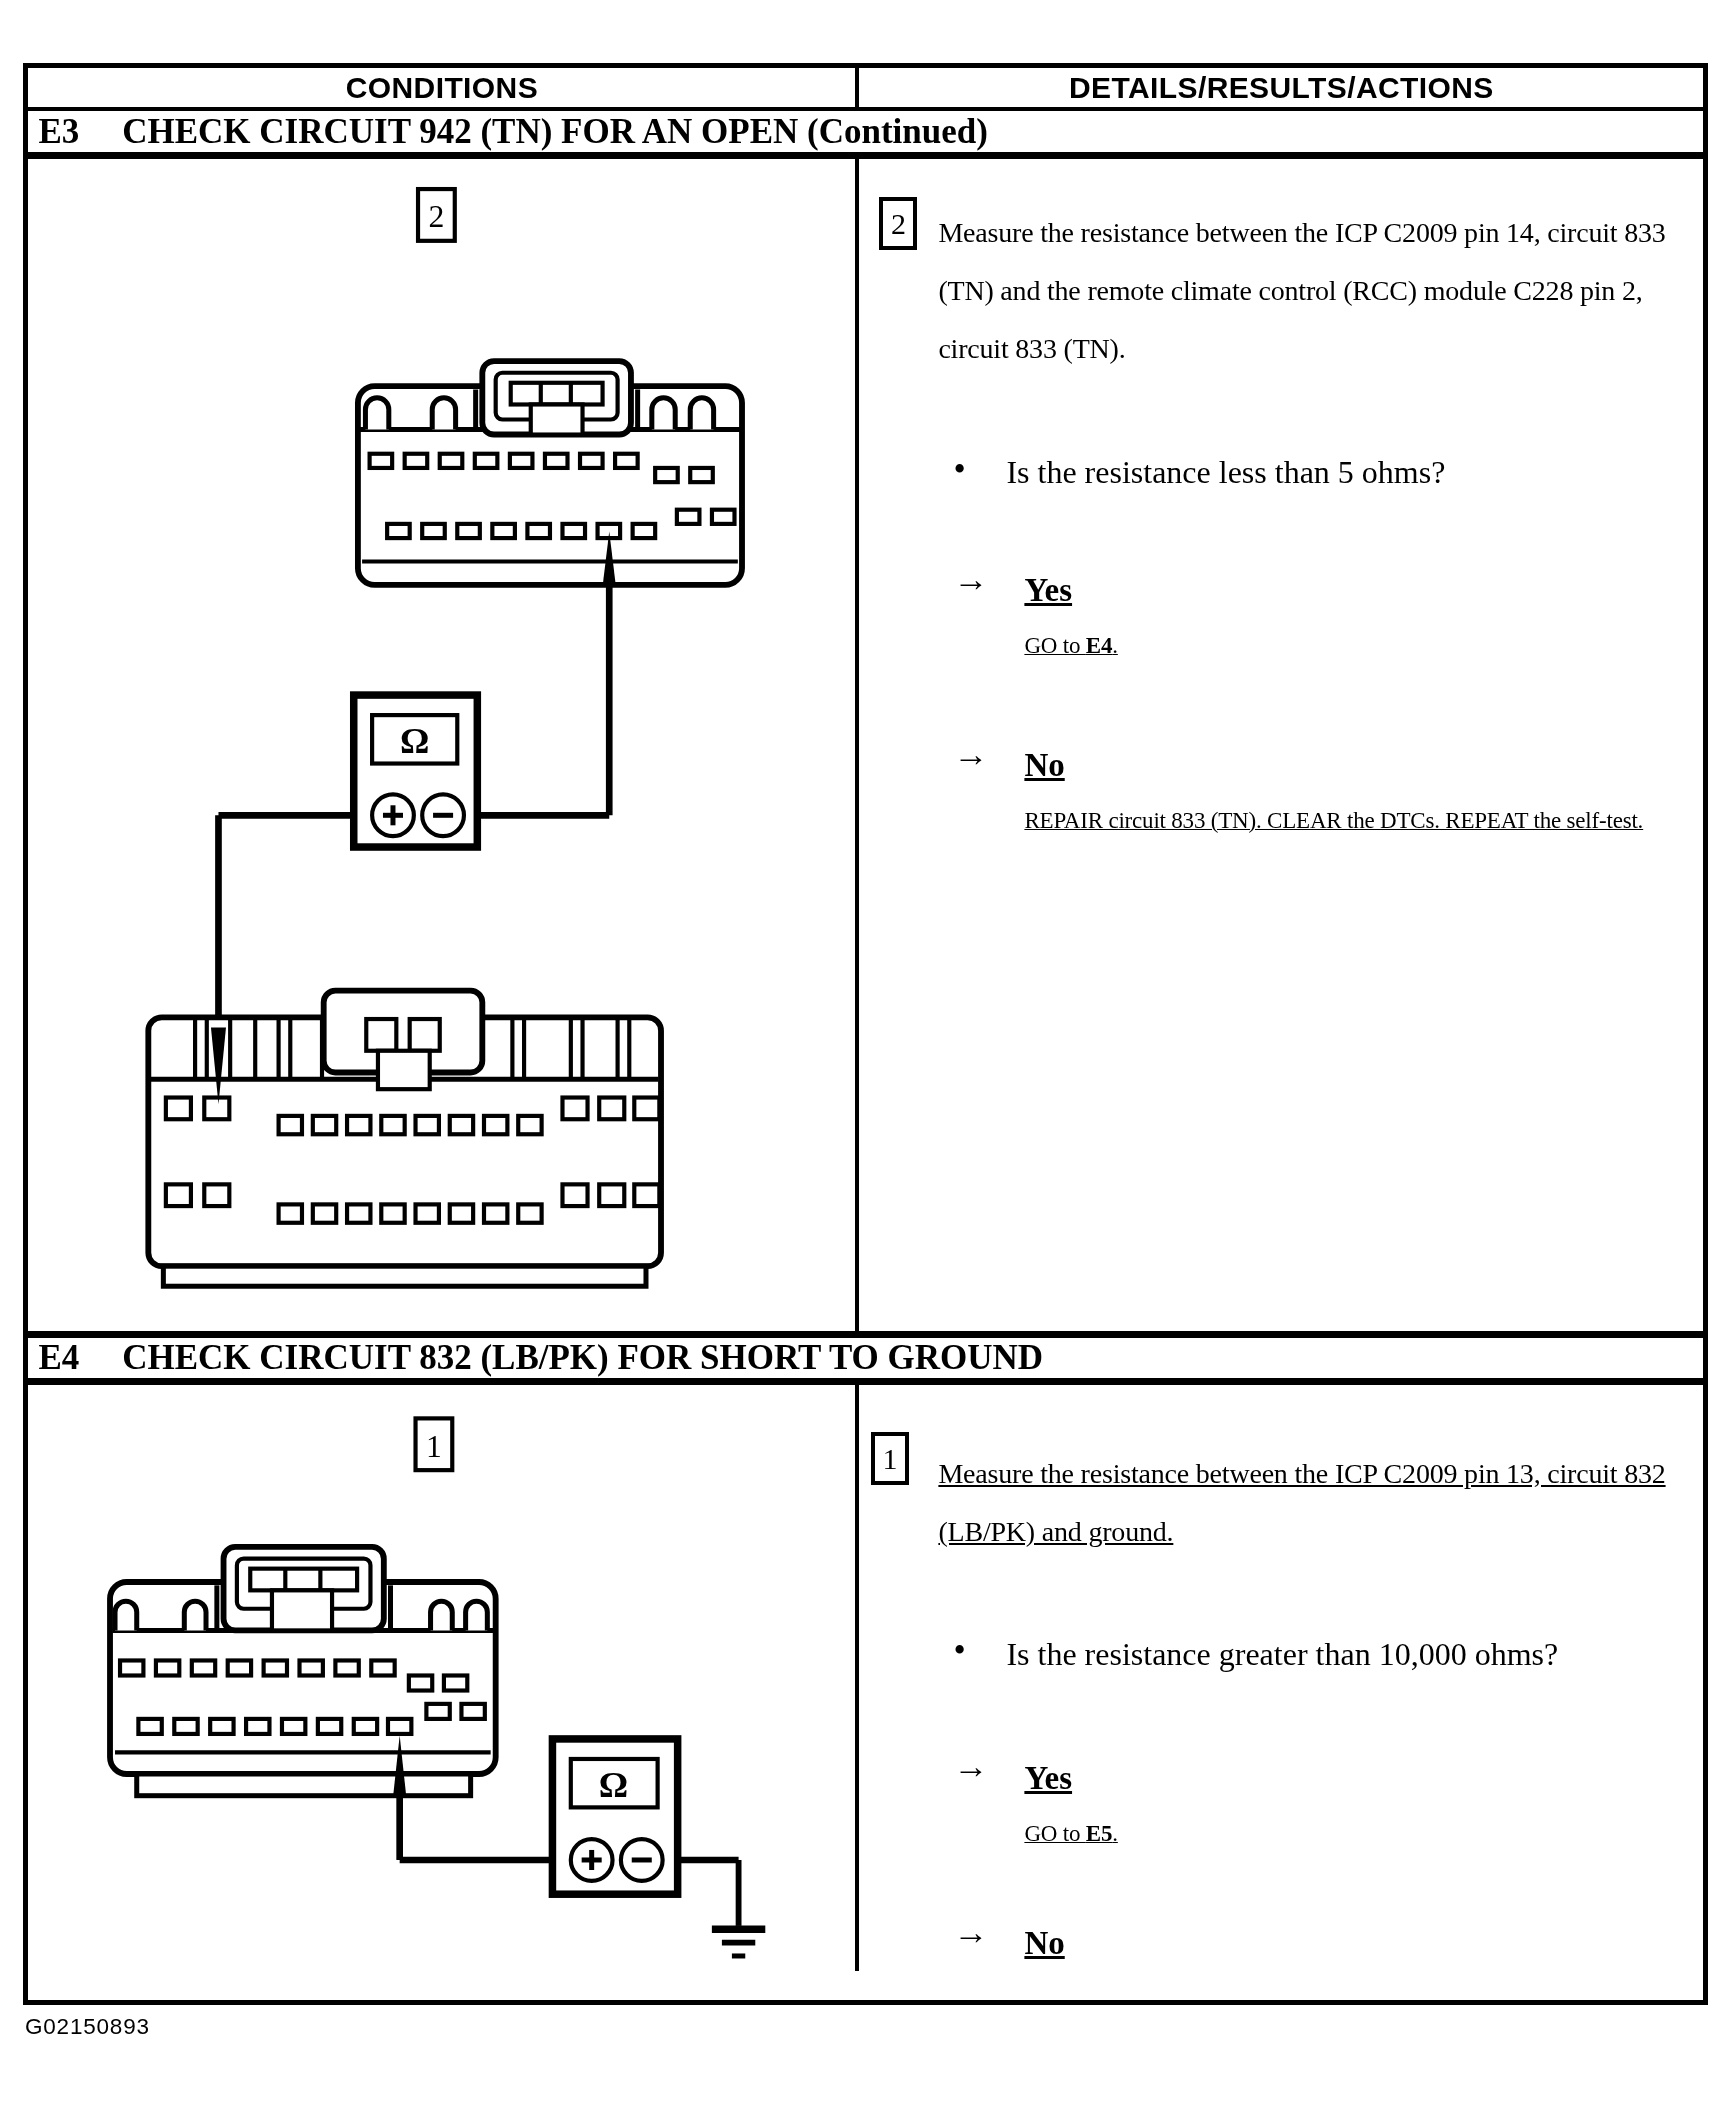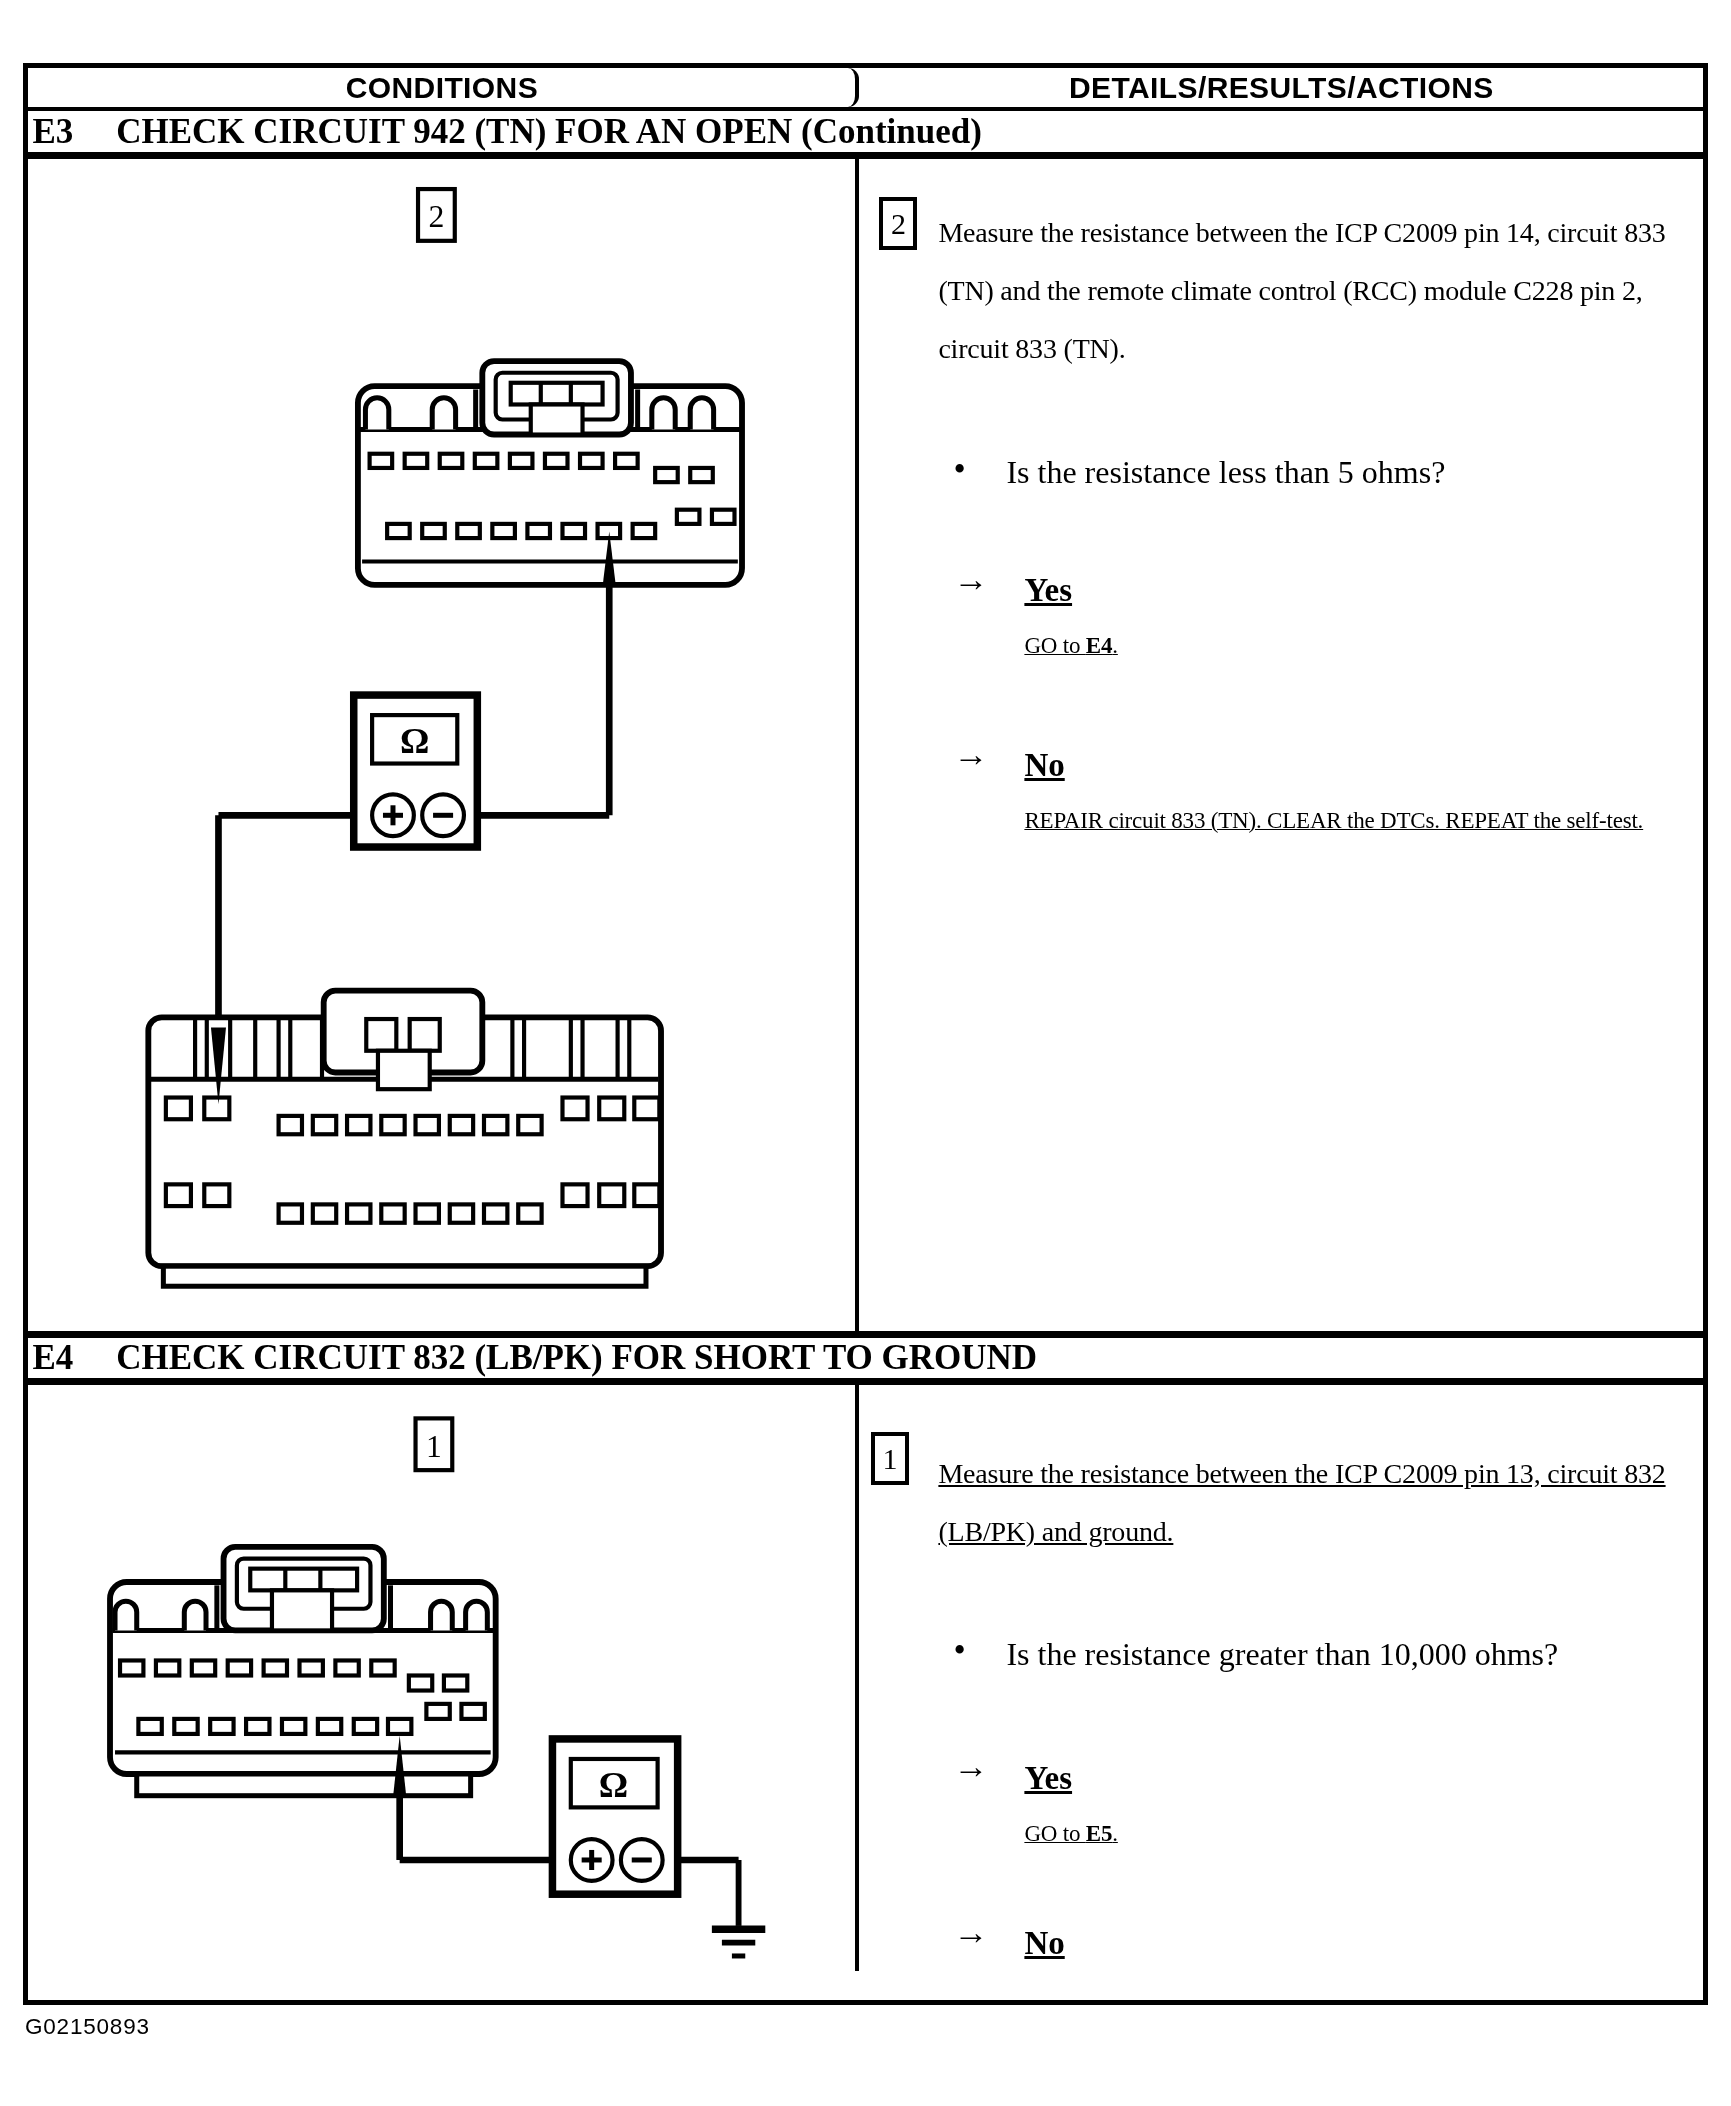--- a/index.html
+++ b/index.html
@@ -7,25 +7,25 @@
   body {
     width:1732px; height:2106px; position:relative;
     font-family:"Liberation Serif", serif; color:#000;
   }
   .table {
     position:absolute; left:23.4px; top:63px; width:1685px; height:1942px;
     border:5.8px solid #000; background:#fff;
   }
   .hdr { height:43px; border-bottom:4.2px solid #000; display:flex; }
   .hdr-cell { display:flex; align-items:center; justify-content:center;
-    font-family:"Liberation Sans", sans-serif; font-weight:bold; font-size:30px; letter-spacing:0.4px;border-radius:11px; }
+    font-family:"Liberation Sans", sans-serif; font-weight:bold; font-size:30px; letter-spacing:0.4px; }
   .hdr-left { width:831px; border-right:4.2px solid #000; }
   .hdr-right { flex:1; }
   .trow { height:48px; border-bottom:7.5px solid #000; display:flex; align-items:center;
-    padding-left:4px; font-weight:bold; font-size:35px; }
+    padding-left:10px; font-weight:bold; font-size:35px; }
   .trow .sec-id { margin-right:43px; }
   .trow.t4 { height:47px; }
   .crow { display:flex; }
   .crow.c3 { height:1179px; border-bottom:7.5px solid #000; }
   .crow.c4 { height:586px; }
   .cellL { width:831px; border-right:4.2px solid #000; position:relative; overflow:hidden; }
   .cellR { flex:1; position:relative; overflow:hidden; }
   .cellL svg { display:block; }
 
   .step-badge {

